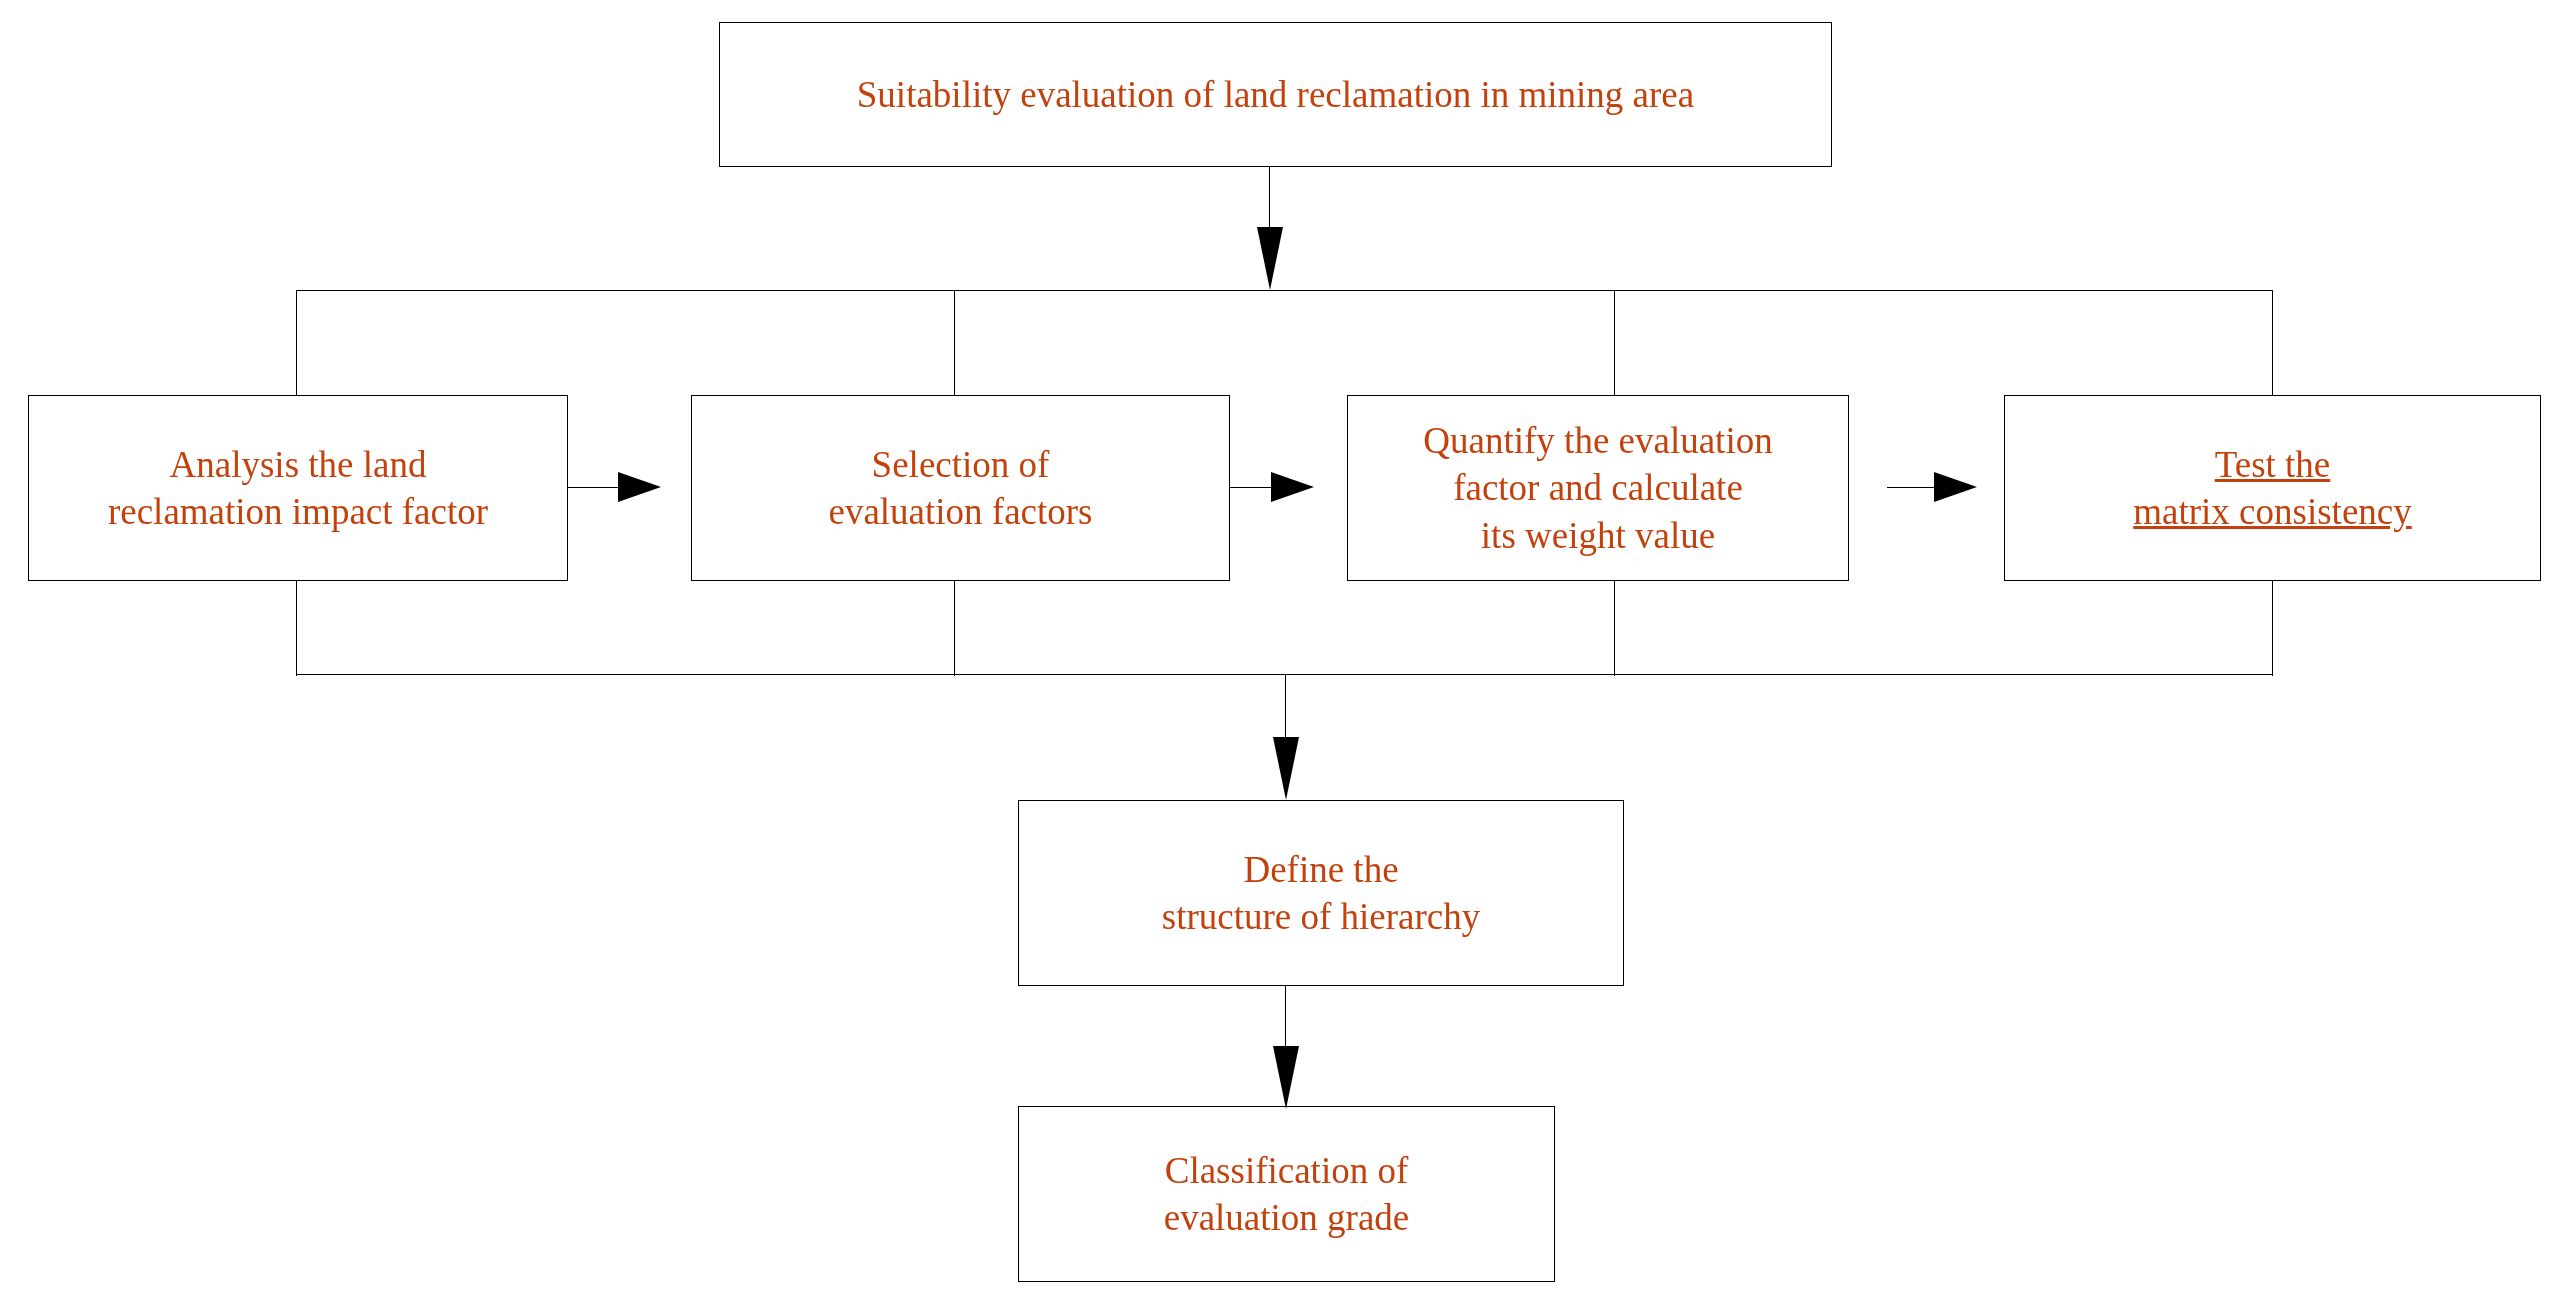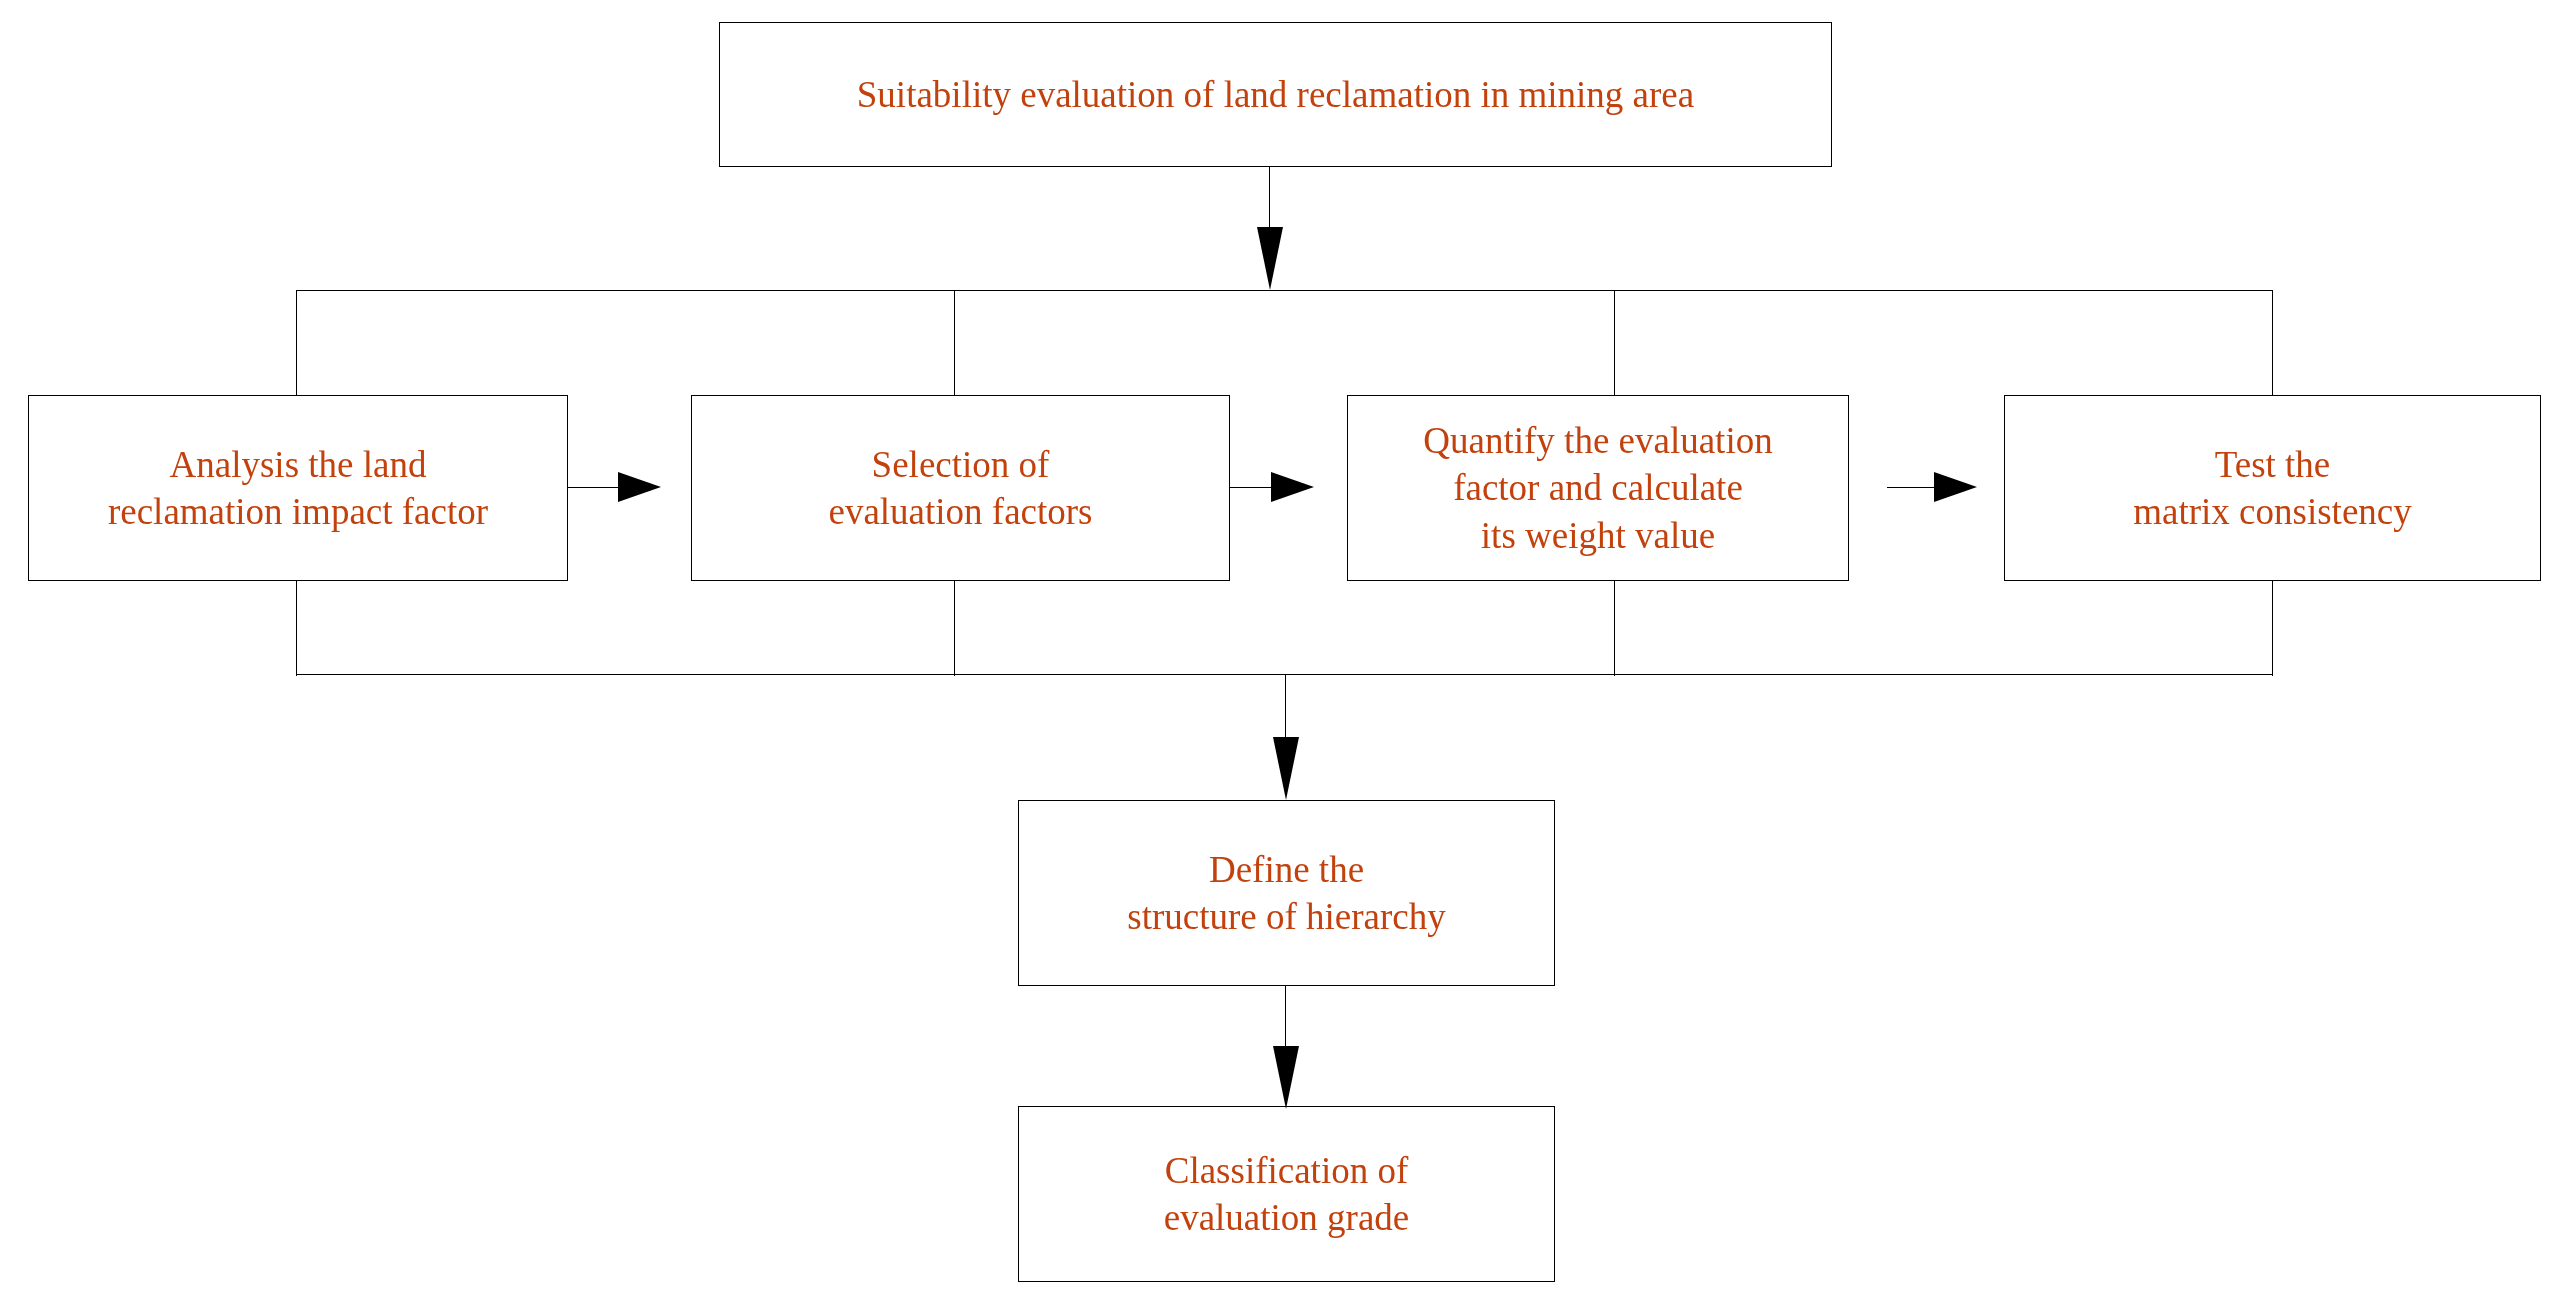--- a/index.html
+++ b/index.html
@@ -32,22 +32,22 @@
     display: block;
     width: 100%;
     padding: 0 6.9px;
     white-space: pre-line;
   }
   
   #node-root      { left: 719px; top: 22px;   width: 1113px; height: 145px; font-size: 37px; }
   #node-step1     { left: 28px;   top: 395px;  width: 540px;  height: 186px; font-size: 37px; }
   #node-step2     { left: 691px; top: 395px;  width: 539px;  height: 186px; font-size: 37px; }
   #node-step3     { left: 1347px; top: 395px;  width: 502px;  height: 186px; font-size: 37px; }
-  #node-step4     { left: 2004px; top: 395px;  width: 537px;  height: 186px; font-size: 37px; }
-  #node-hierarchy { left: 1018px; top: 800px; width: 537px;  height: 186px; font-size: 37px; }
+  #node-step4     { left: 2004px; top: 395px;  width: 537px;  height: 186px; font-size: 37px; text-decoration: underline; }
+  #node-hierarchy { left: 1018px; top: 800px; width: 606px;  height: 186px; font-size: 37px; }
   #node-grade     { left: 1018px; top: 1106px; width: 537px;  height: 176px; font-size: 37px; justify-content: flex-end; }
 
   
   .line-h, .line-v {
     position: absolute;
     background: #000000;
     z-index: 1;
   }
   .line-h { height: 1.4px; }
   .line-v { width: 1.4px; }

